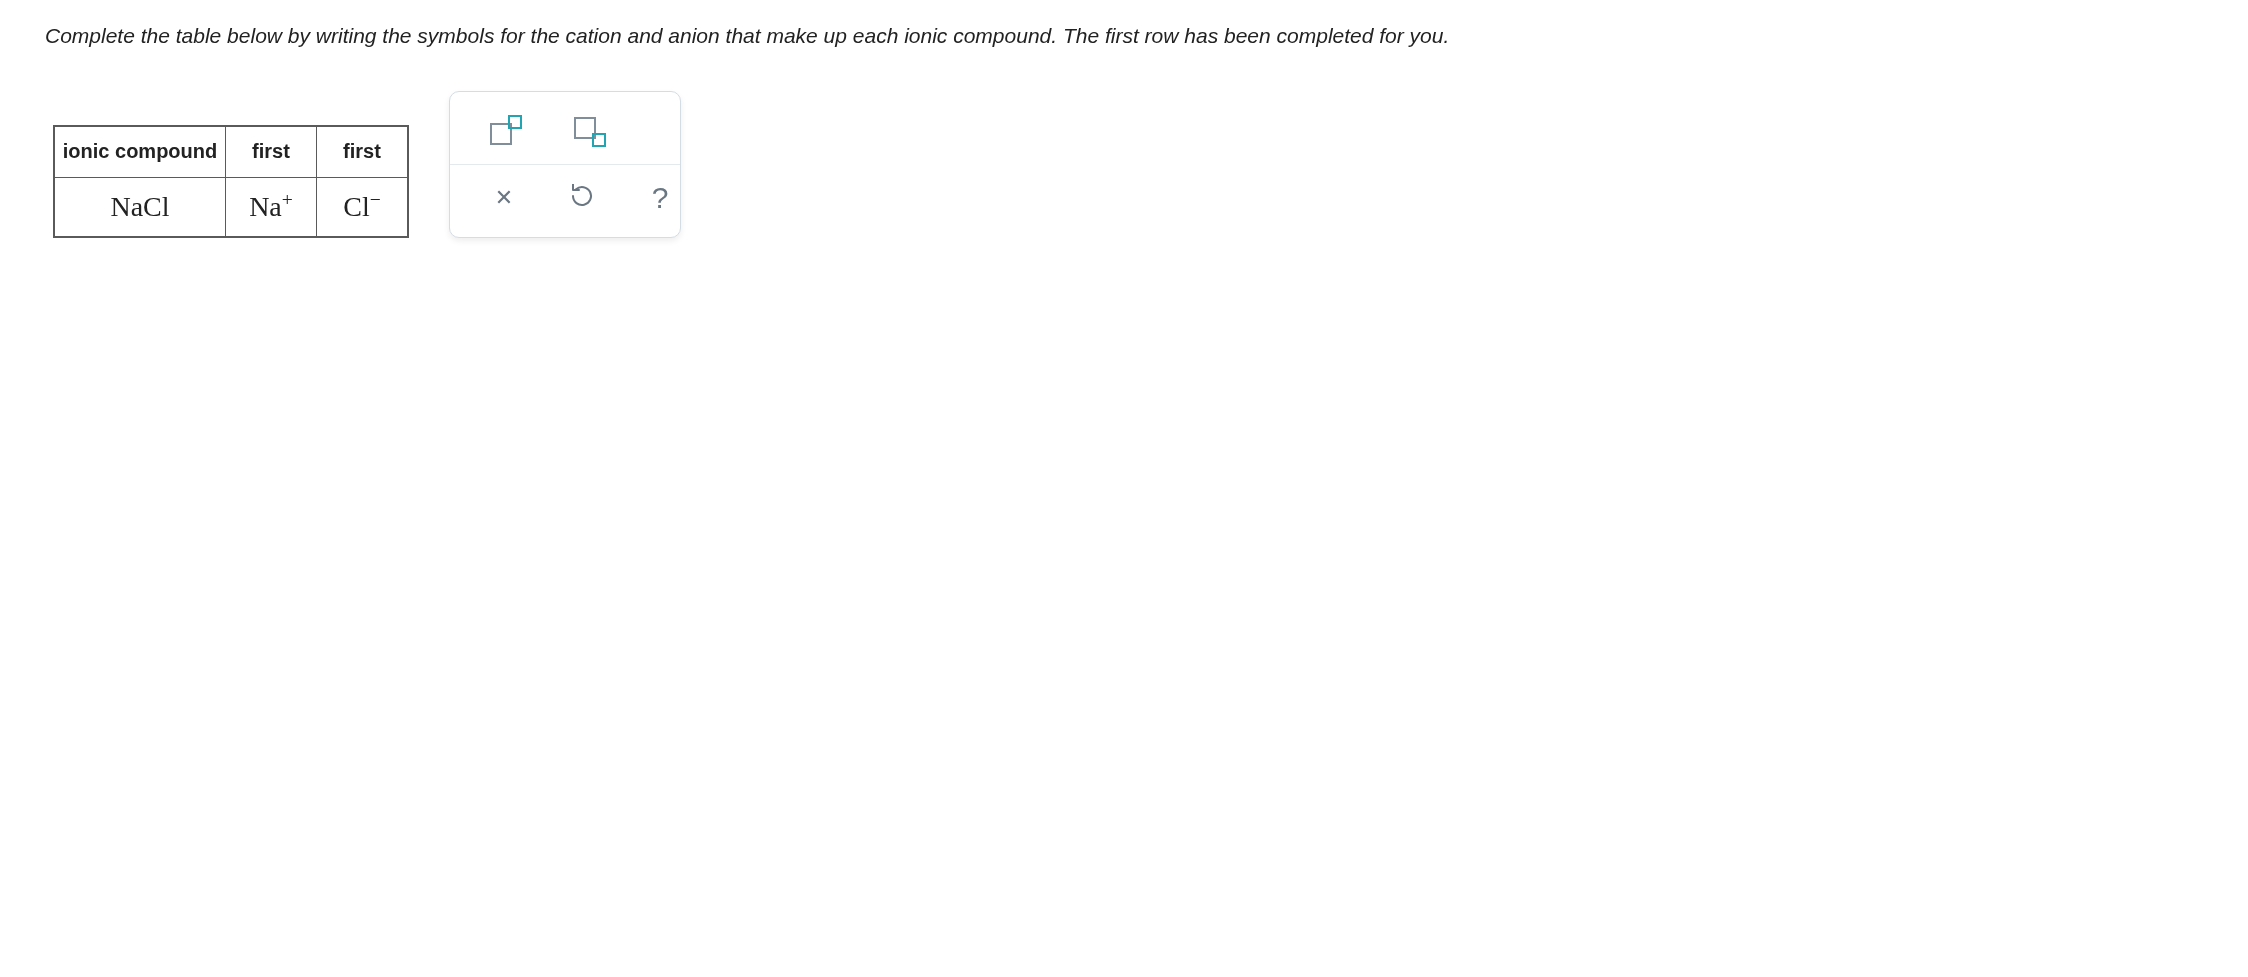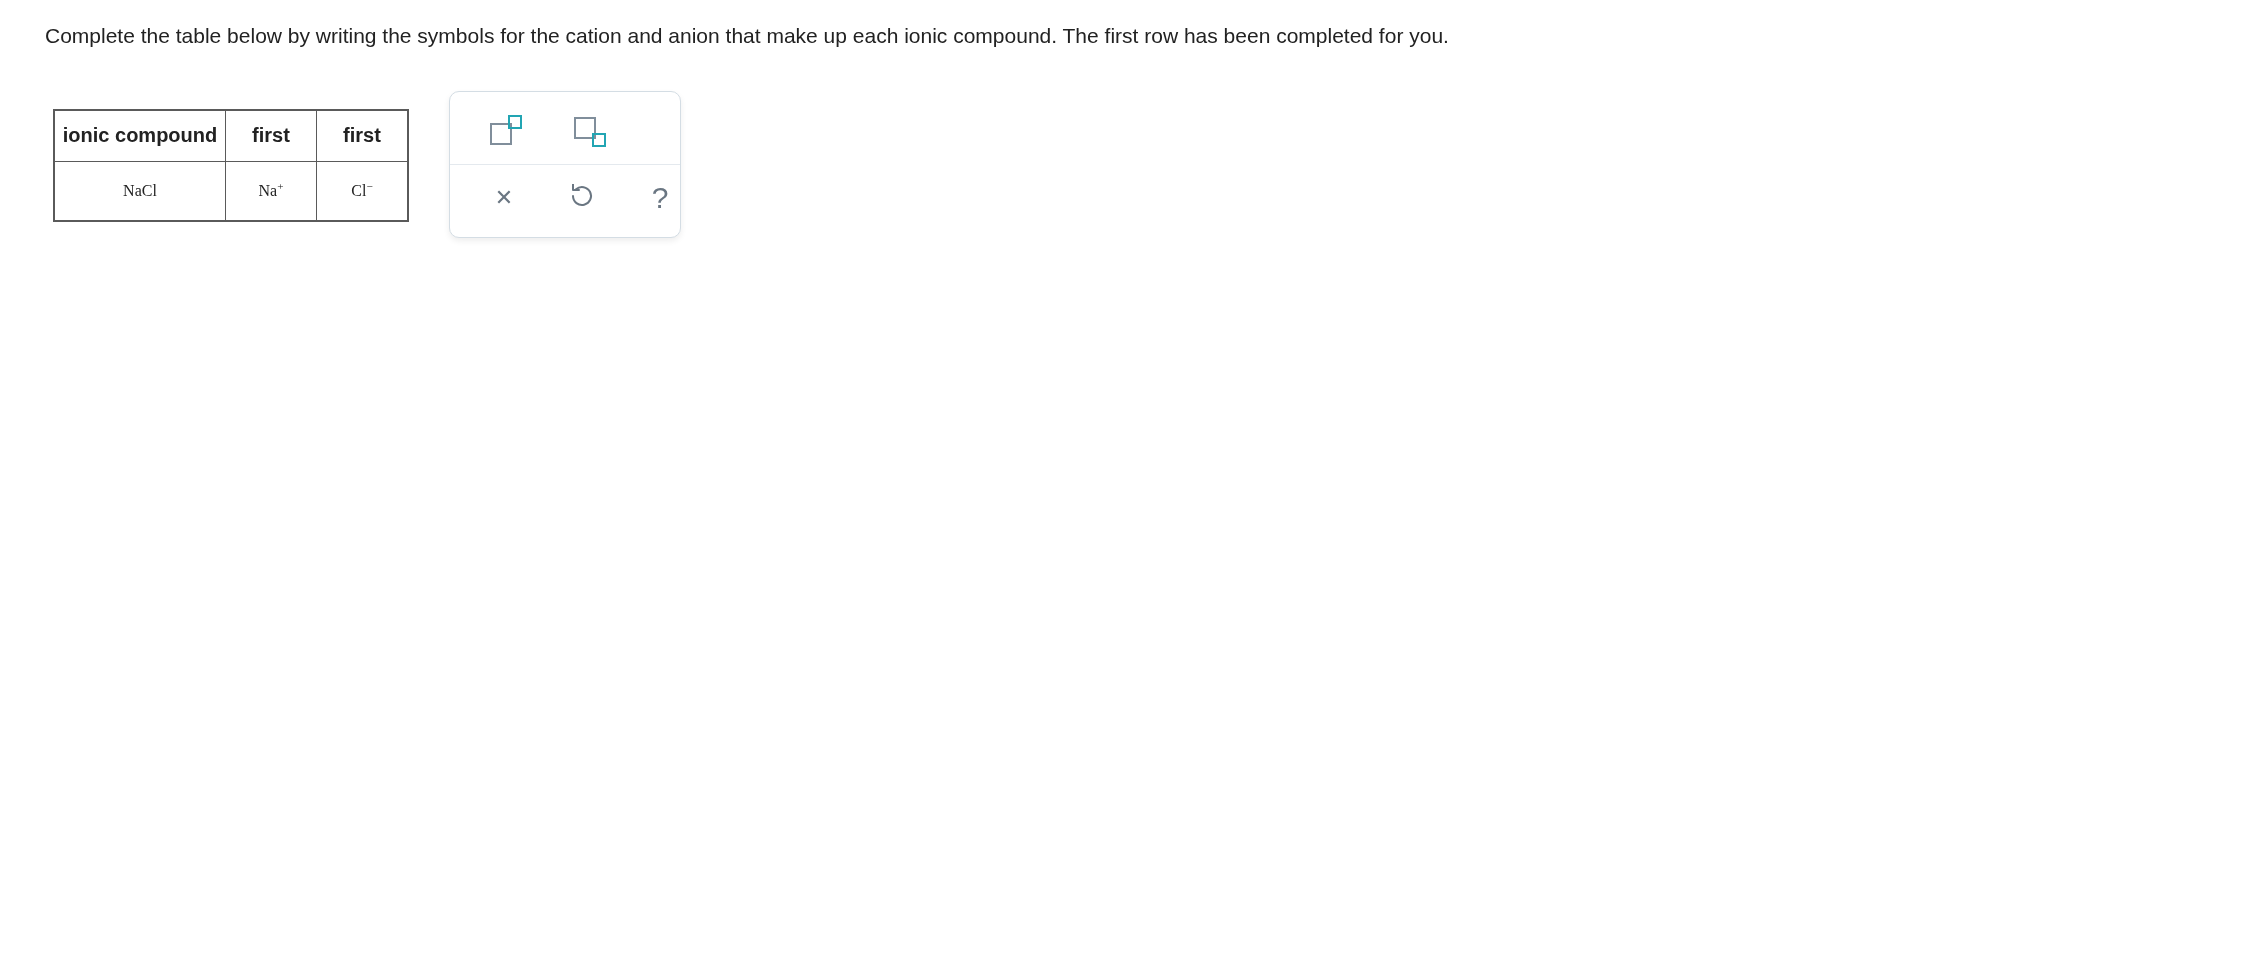--- a/index.html
+++ b/index.html
@@ -11,24 +11,25 @@
     width: 2248px;
     height: 977px;
   }
   .container {
     padding: 20px 45px;
   }
   .instruction {
     font-size: 21px;
     line-height: 1.55;
     max-width: 1500px;
+    font-style: italic;
   }
   .content-row {
     display: flex;
-    align-items: center;
+    align-items: flex-end;
     margin-top: 40px;
     gap: 40px;
     padding-left: 8px;
   }
   table.compound-table {
     border-collapse: collapse;
     border: 2px solid #5a5a5a;
   }
   table.compound-table th,
   table.compound-table td {
@@ -38,21 +39,21 @@
     font-size: 20px;
     padding: 0;
   }
   table.compound-table th {
     font-weight: bold;
     height: 50px;
   }
   table.compound-table td {
     height: 58px;
     font-family: "Times New Roman", serif;
-    font-size: 16px;
+    font-size: 28px;
   }
   .col-compound { width: 170px; }
   .col-ion { width: 90px; }
   .formula {
     font-family: "Times New Roman", serif;
   }
   sub { font-size: 0.7em; vertical-align: sub; line-height: 0; }
   sup { font-size: 0.7em; vertical-align: super; line-height: 0; }
   .input-box {
     display: inline-block;

